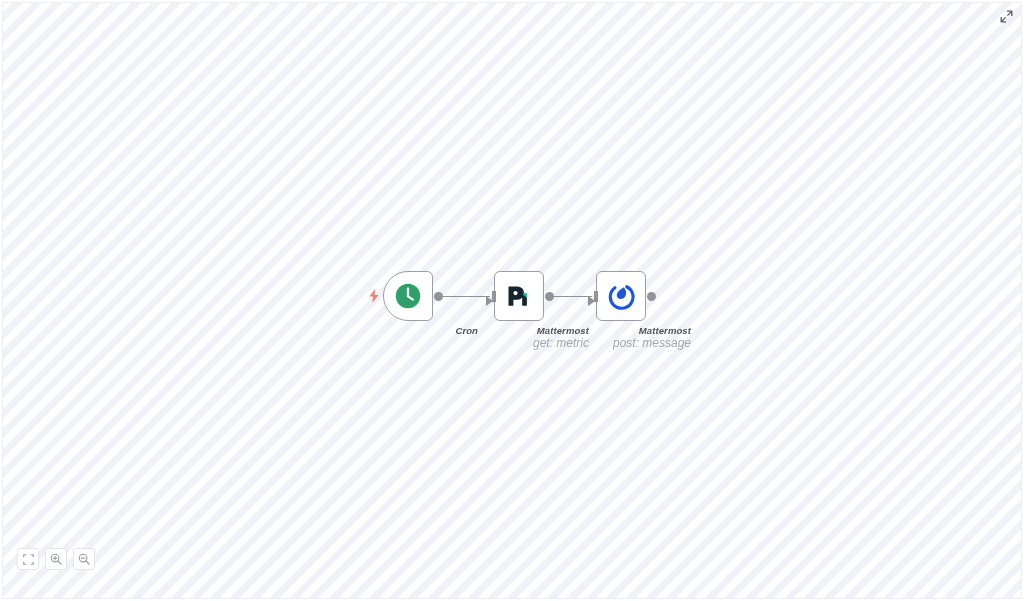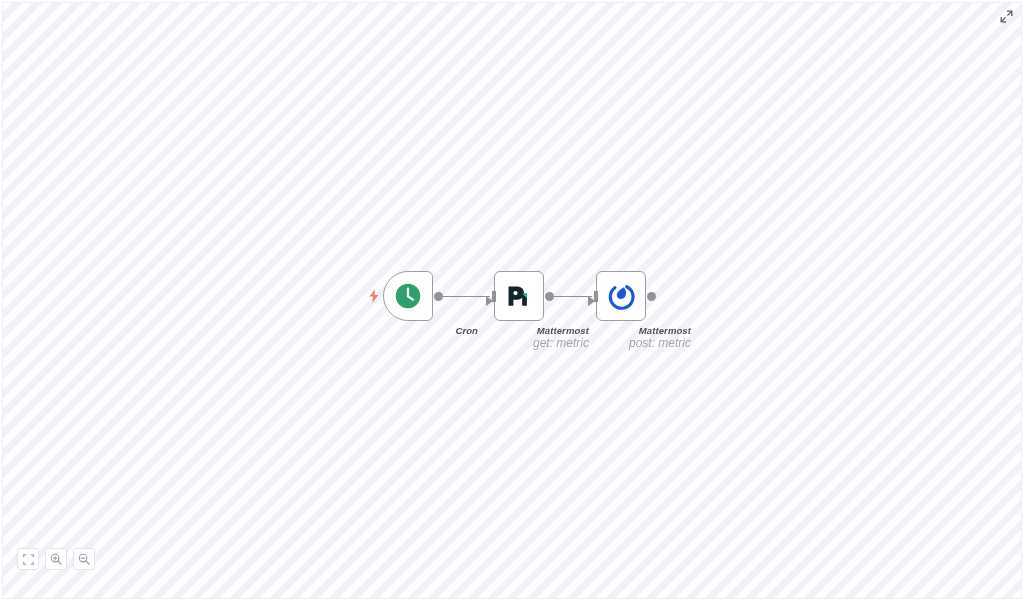--- a/index.html
+++ b/index.html
@@ -272,21 +272,21 @@
                      C19.7 18.8 16.6 20.1 13.9 19.0
                      C11.4 18.0 10.4 15.2 11.6 12.8
                      C12.6 10.8 14.6 9.1 19.0 6.0 Z" fill="#1c58d9"></path>
           </svg>
         </div>
 
         <div class="port-out" style="left:25.5px;"></div>
 
         <div class="node-labels">
           <div class="node-title">Mattermost</div>
-          <div class="node-subtitle">post: metric</div>
+          <div class="node-subtitle">post: message</div>
         </div>
       </div>
 
     </div>
 
     <div id="zoom-toolbar">
 
       <div class="tool-btn">
         <svg width="11" height="11" viewBox="0 0 12 12">
           <path d="M0.8 3.6 V0.8 H3.6" fill="none" stroke="#9b9ea6" stroke-width="1.3"></path>

